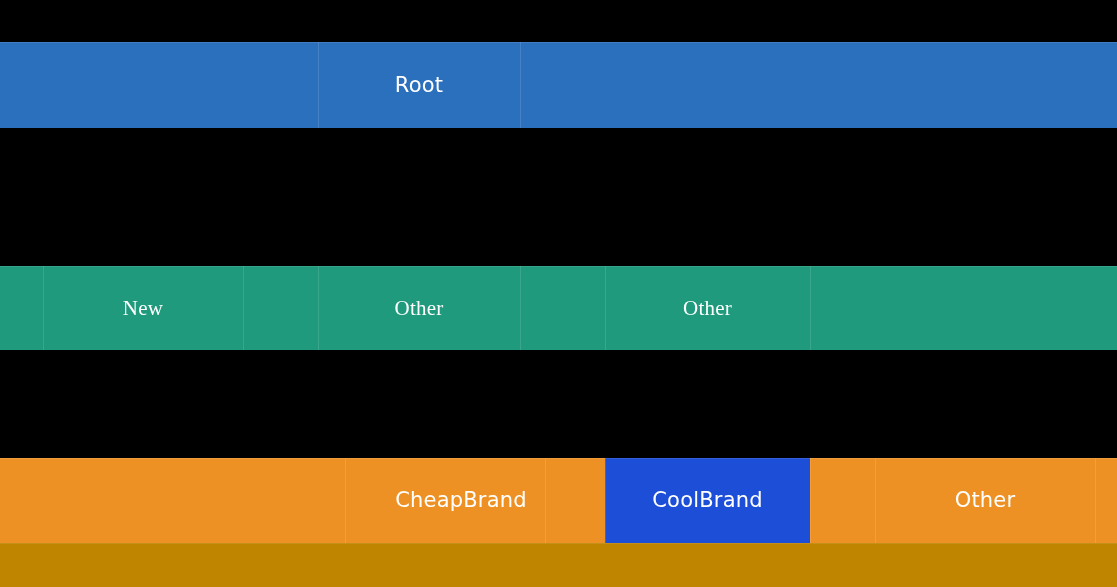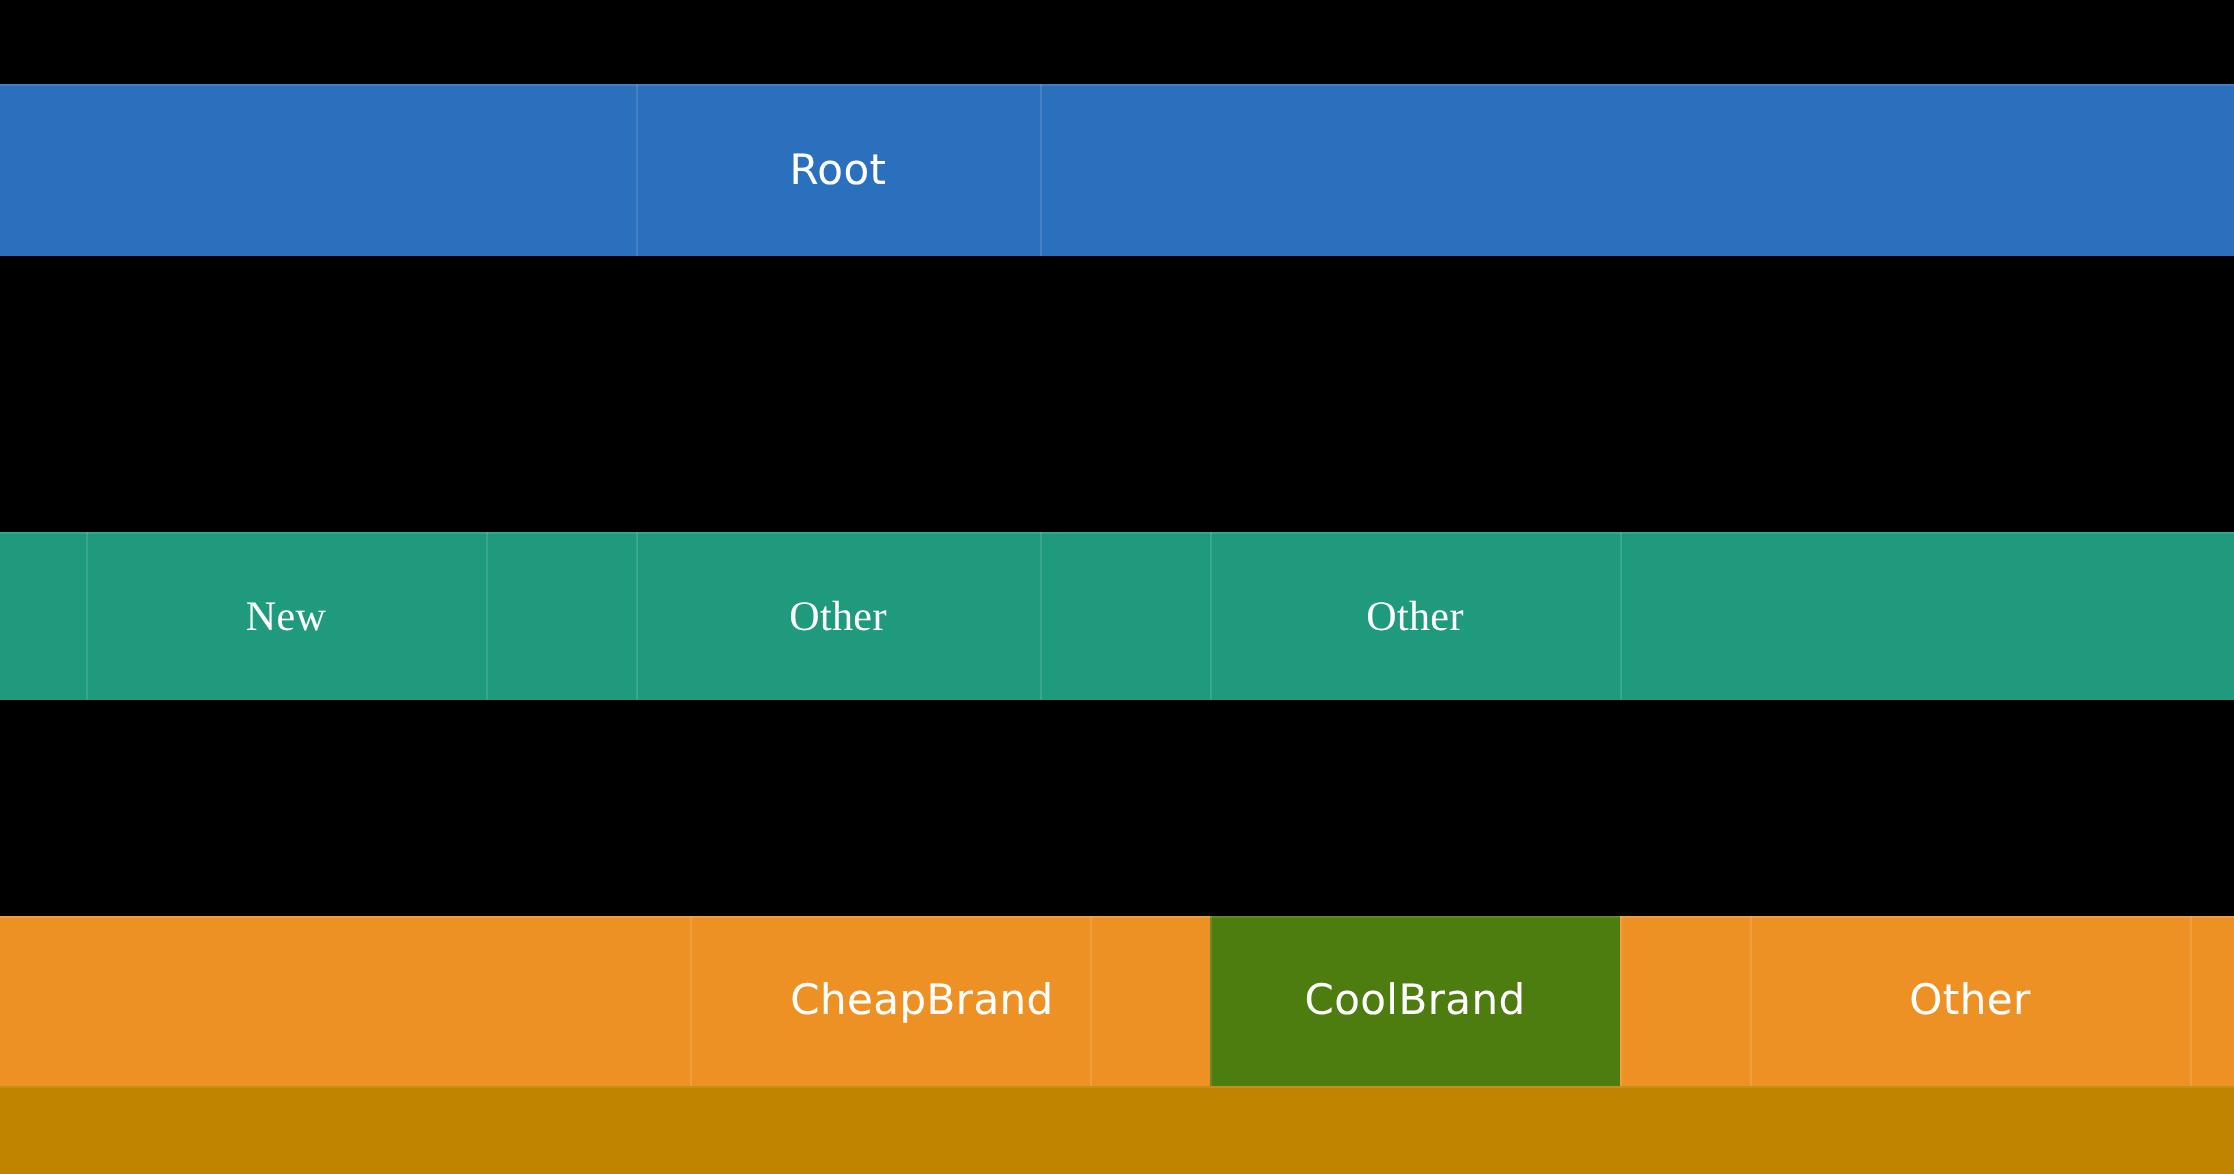--- a/index.html
+++ b/index.html
@@ -105,21 +105,21 @@
     <div class="icicle-level" style="top: 458px; height: 85px;">
       <div class="icicle-node seam-top" style="left: 0px; width: 345px; background: rgb(238, 145, 37);">
         <span class="node-label" style="color: rgb(255, 255, 255);"></span>
       </div>
       <div class="icicle-node seam-left seam-top" style="left: 345px; width: 200px; background: rgb(238, 145, 37);">
         <span class="node-label" style="color: rgb(255, 255, 255); margin-left: 32px;">CheapBrand</span>
       </div>
       <div class="icicle-node seam-left seam-top" style="left: 545px; width: 60px; background: rgb(238, 145, 37);">
         <span class="node-label" style="color: rgb(255, 255, 255);"></span>
       </div>
-      <div class="icicle-node seam-left seam-top" style="left: 605px; width: 205px; background: #4d7c0f;">
+      <div class="icicle-node seam-left seam-top" style="left: 605px; width: 205px; background: #1d4ed8;">
         <span class="node-label" style="color: rgb(255, 255, 255);">CoolBrand</span>
       </div>
       <div class="icicle-node seam-left seam-top" style="left: 810px; width: 65px; background: rgb(238, 145, 37);">
         <span class="node-label" style="color: rgb(255, 255, 255);"></span>
       </div>
       <div class="icicle-node seam-left seam-top" style="left: 875px; width: 220px; background: rgb(238, 145, 37);">
         <span class="node-label" style="color: rgb(255, 255, 255);">Other</span>
       </div>
       <div class="icicle-node seam-left seam-top" style="left: 1095px; width: 22px; background: rgb(238, 145, 37);">
         <span class="node-label" style="color: rgb(255, 255, 255);"></span>

